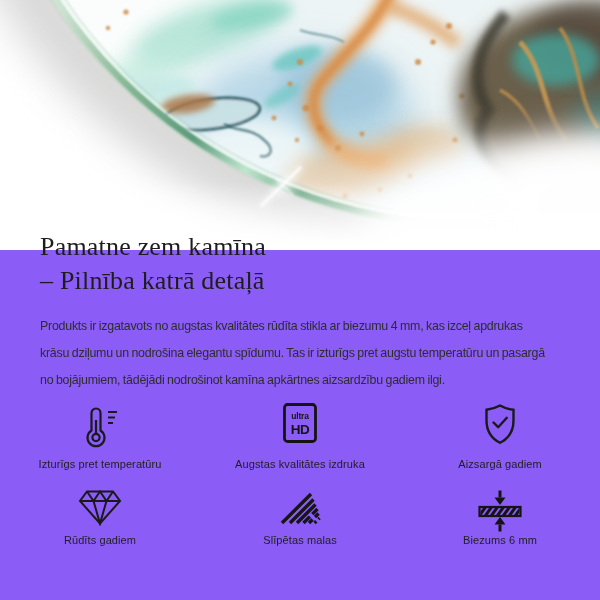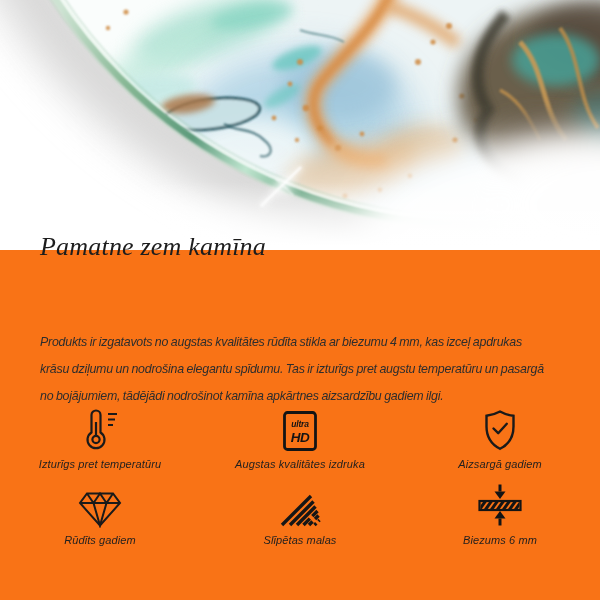--- a/index.html
+++ b/index.html
@@ -1,34 +1,33 @@
 <!DOCTYPE html>
 <html><head>
 <meta charset="utf-8">
 <style>
   html,body{margin:0;padding:0;background:#ffffff;}
   .page{
-    position:relative;width:600px;height:600px;overflow:hidden;background:#f97316;
+    position:relative;width:600px;height:600px;overflow:hidden;background:#8b5cf6;
     font-family:"Liberation Sans","DejaVu Sans",sans-serif;
-    font-style:italic;
   }
   .hero{position:absolute;left:0;top:0;width:600px;height:250px;}
   .heading{
     position:absolute;left:40px;top:230px;
     font-family:"Liberation Serif","DejaVu Serif",serif;
     font-size:26px;line-height:33.5px;color:#1d1d1d;letter-spacing:0.2px;font-weight:400;
   }
-  .paragraph{position:absolute;left:40px;top:312px;color:#2d2d2d;font-size:13.2px;line-height:27px;margin-top:16px;}
+  .paragraph{position:absolute;left:40px;top:312px;color:#2d2d2d;font-size:13.2px;line-height:27px;}
   .para-line{white-space:nowrap;letter-spacing:-0.25px;word-spacing:-0.6px;
     transform:scaleX(0.94);transform-origin:0 50%;}
   .feature-row{position:absolute;left:0;width:600px;display:grid;grid-template-columns:1fr 1fr 1fr;}
   .row1{top:402px;}
   .row2{top:488px;}
   .cell{display:flex;flex-direction:column;align-items:center;}
-  .icon-box{height:50px;display:flex;align-items:flex-end;justify-content:center;}
+  .icon-box{height:50px;display:flex;align-items:flex-start;justify-content:center;}
   .row2 .icon-box{height:40px;}
   .feature-label{margin-top:6px;font-size:11px;color:#1f1f1f;letter-spacing:0.1px;}
   .icon{display:block;}
 </style>
 </head>
 <body>
 
 <div class="page">
 
   <div class="hero">
@@ -150,20 +149,21 @@
         <line x1="301" y1="167" x2="261" y2="206" stroke="#ffffff" stroke-width="6" opacity="0.55" filter="url(#b3)"></line>
         <line x1="301" y1="167" x2="261" y2="206" stroke="#ffffff" stroke-width="2.2" opacity="0.95" filter="url(#b1)"></line>
         <line x1="276" y1="179" x2="293" y2="195" stroke="#ffffff" stroke-width="1.6" opacity="0.7" filter="url(#b1)"></line>
         <circle cx="283" cy="187" r="8" fill="#ffffff" opacity="0.85" filter="url(#b6)"></circle>
       </g>
     </svg>
   </div>
 
   <div class="heading">
     <div>Pamatne zem kamīna</div>
+    <div>– Pilnība katrā detaļā</div>
   </div>
 
   <div class="paragraph">
     <div class="para-line">Produkts ir izgatavots no augstas kvalitātes rūdīta stikla ar biezumu 4 mm, kas izceļ apdrukas</div>
     <div class="para-line">krāsu dziļumu un nodrošina elegantu spīdumu. Tas ir izturīgs pret augstu temperatūru un pasargā</div>
     <div class="para-line">no bojājumiem, tādējādi nodrošinot kamīna apkārtnes aizsardzību gadiem ilgi.</div>
   </div>
 
   <div class="feature-row row1">
 

